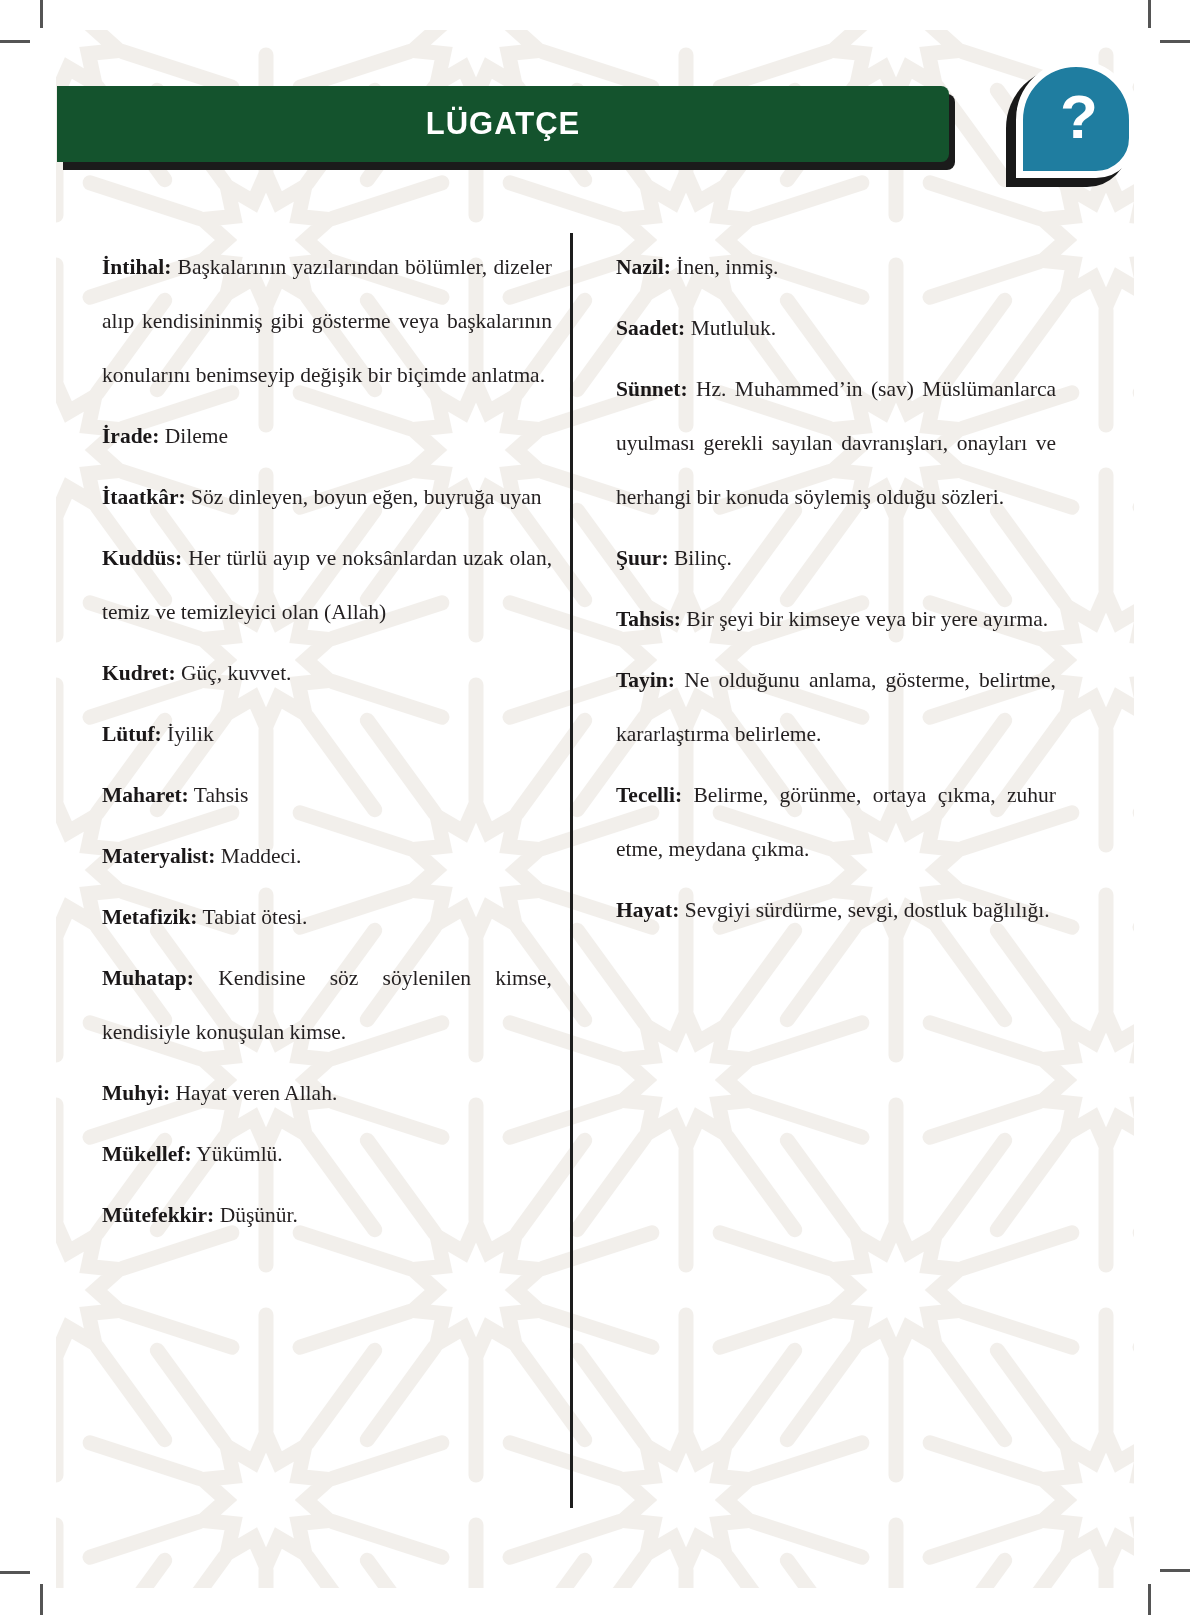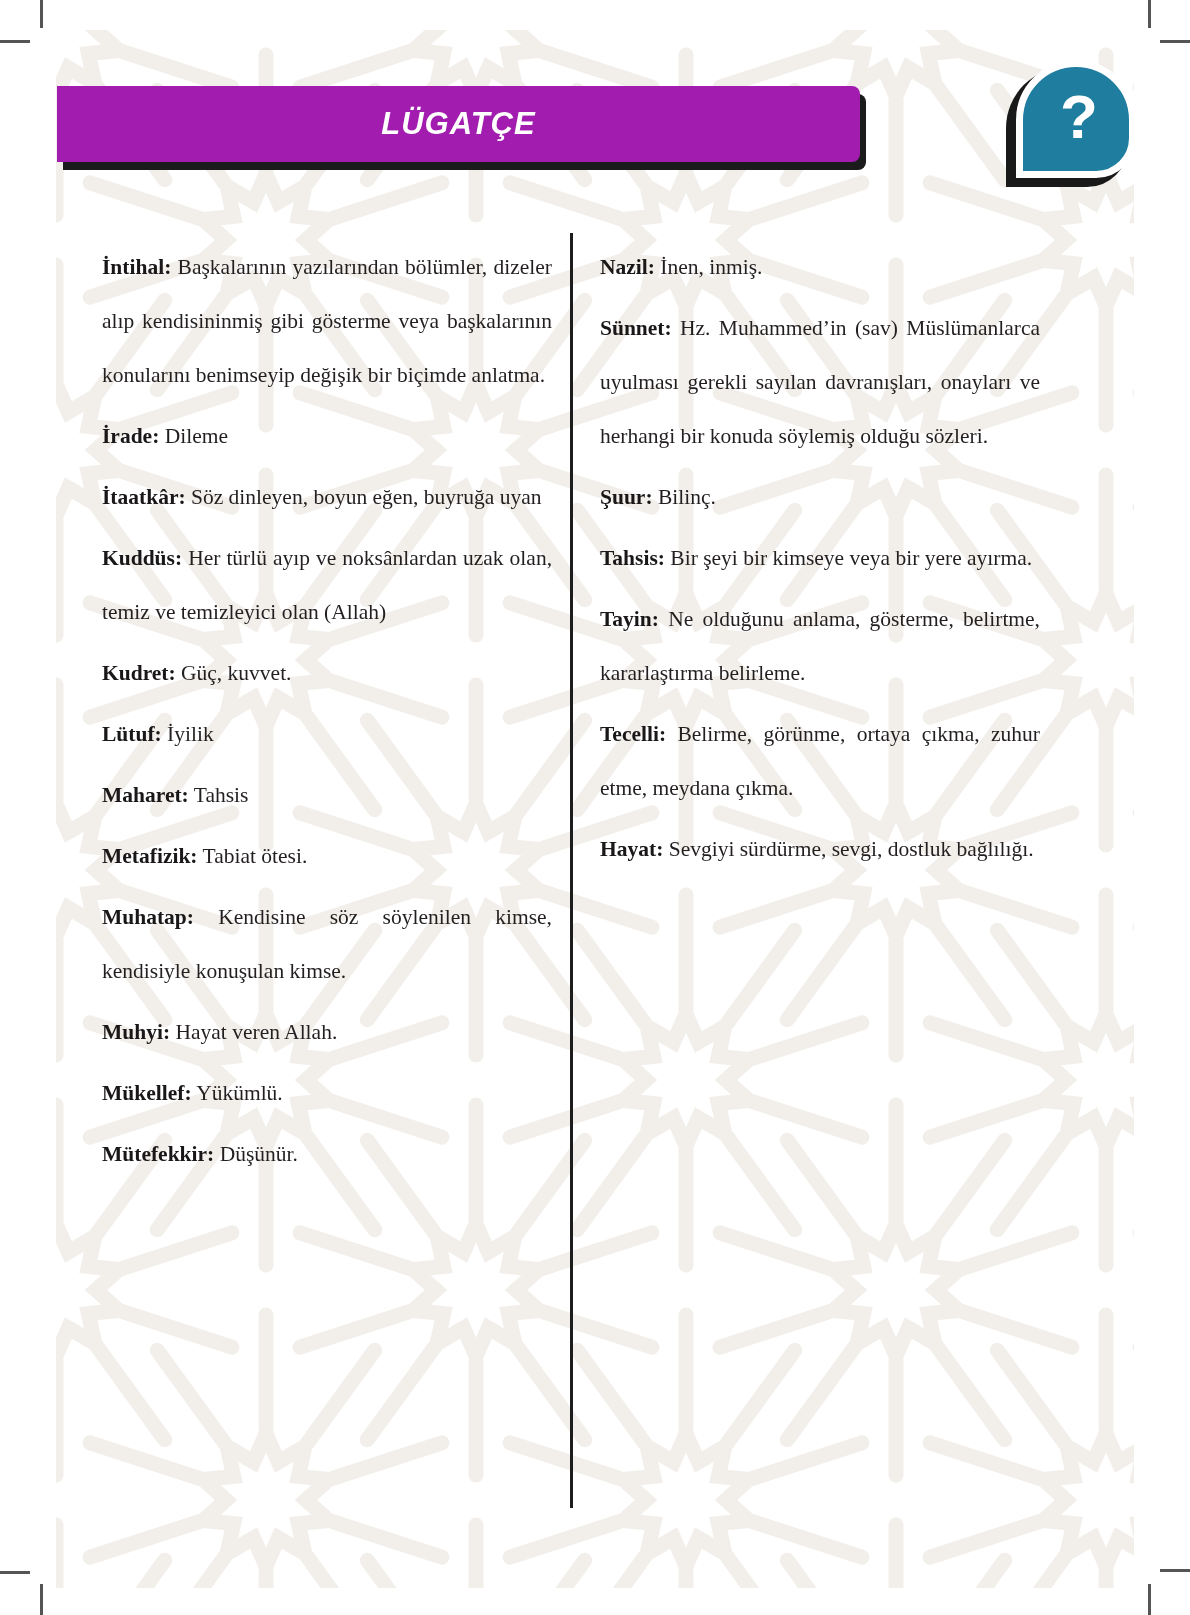--- a/index.html
+++ b/index.html
@@ -20,25 +20,25 @@
   .crop.tl-v{left:40px;top:0;width:3px;height:28px;}
   .crop.tl-h{left:0;top:40px;width:30px;height:3px;}
   .crop.tr-v{left:1148px;top:0;width:3px;height:28px;}
   .crop.tr-h{left:1160px;top:40px;width:30px;height:3px;}
   .crop.bl-h{left:0;top:1571px;width:30px;height:3px;}
   .crop.bl-v{left:40px;top:1584px;width:3px;height:31px;}
   .crop.br-h{left:1160px;top:1569px;width:30px;height:3px;}
   .crop.br-v{left:1148px;top:1584px;width:3px;height:31px;}
   
   .banner{
-    position:absolute;left:57px;top:86px;width:803px;height:76px;
-    background:#a21caf;
+    position:absolute;left:57px;top:86px;width:892px;height:76px;
+    background:#14532d;
     border-radius:0 8px 8px 0;
     box-shadow:6px 8px 0 #1b1b1b;
-    display:flex;align-items:center;justify-content:center;font-style:italic;
+    display:flex;align-items:center;justify-content:center;
   }
   .banner h1{
     margin:0;
     font-family:"Liberation Sans", sans-serif;
     font-weight:700;font-size:31px;letter-spacing:1px;
     color:#ffffff;
   }
   
   .help-bubble{
     position:absolute;left:1016px;top:60px;
@@ -61,21 +61,21 @@
     background:#1d1d1d;
   }
   
   .col{
     position:absolute;top:240px;
     font-size:21.5px;line-height:54px;
     color:#231f20;
     text-align:justify;
   }
   .col-left{left:102px;width:450px;}
-  .col-right{left:600px;width:440px;}
+  .col-right{left:616px;width:440px;}
   .entry{margin:0 0 7px 0;}
   .entry .term{font-weight:700;color:#1a1718;}
   .entry .def{font-weight:400;}
 </style>
 </head>
 <body>
 
 <div class="sheet">
 
   <svg class="pattern-layer" viewBox="0 0 1078 1558" preserveAspectRatio="xMinYMin slice" aria-hidden="true">
@@ -154,20 +154,24 @@
       <p class="entry">
         <strong class="term">Lütuf:</strong>
         <span class="def">İyilik</span>
       </p>
 
       <p class="entry">
         <strong class="term">Maharet:</strong>
         <span class="def">Tahsis</span>
       </p>
 
+      <p class="entry">
+        <strong class="term">Materyalist:</strong>
+        <span class="def">Maddeci.</span>
+      </p>
 
       <p class="entry">
         <strong class="term">Metafizik:</strong>
         <span class="def">Tabiat ötesi.</span>
       </p>
 
       <p class="entry">
         <strong class="term">Muhatap:</strong>
         <span class="def">Kendisine söz söylenilen kimse, kendisiyle konuşulan kimse.</span>
       </p>
@@ -189,20 +193,24 @@
     </div>
 
   <div class="col col-right">
 
       <p class="entry">
         <strong class="term">Nazil:</strong>
         <span class="def">İnen, inmiş.</span>
       </p>
 
 
+      <p class="entry">
+        <strong class="term">Saadet:</strong>
+        <span class="def">Mutluluk.</span>
+      </p>
 
 
       <p class="entry">
         <strong class="term">Sünnet:</strong>
         <span class="def">Hz. Muhammed’in (sav) Müslümanlarca uyulması gerekli sayılan davranışları, onayları ve herhangi bir konuda söylemiş olduğu sözleri.</span>
       </p>
 
       <p class="entry">
         <strong class="term">Şuur:</strong>
         <span class="def">Bilinç.</span>

